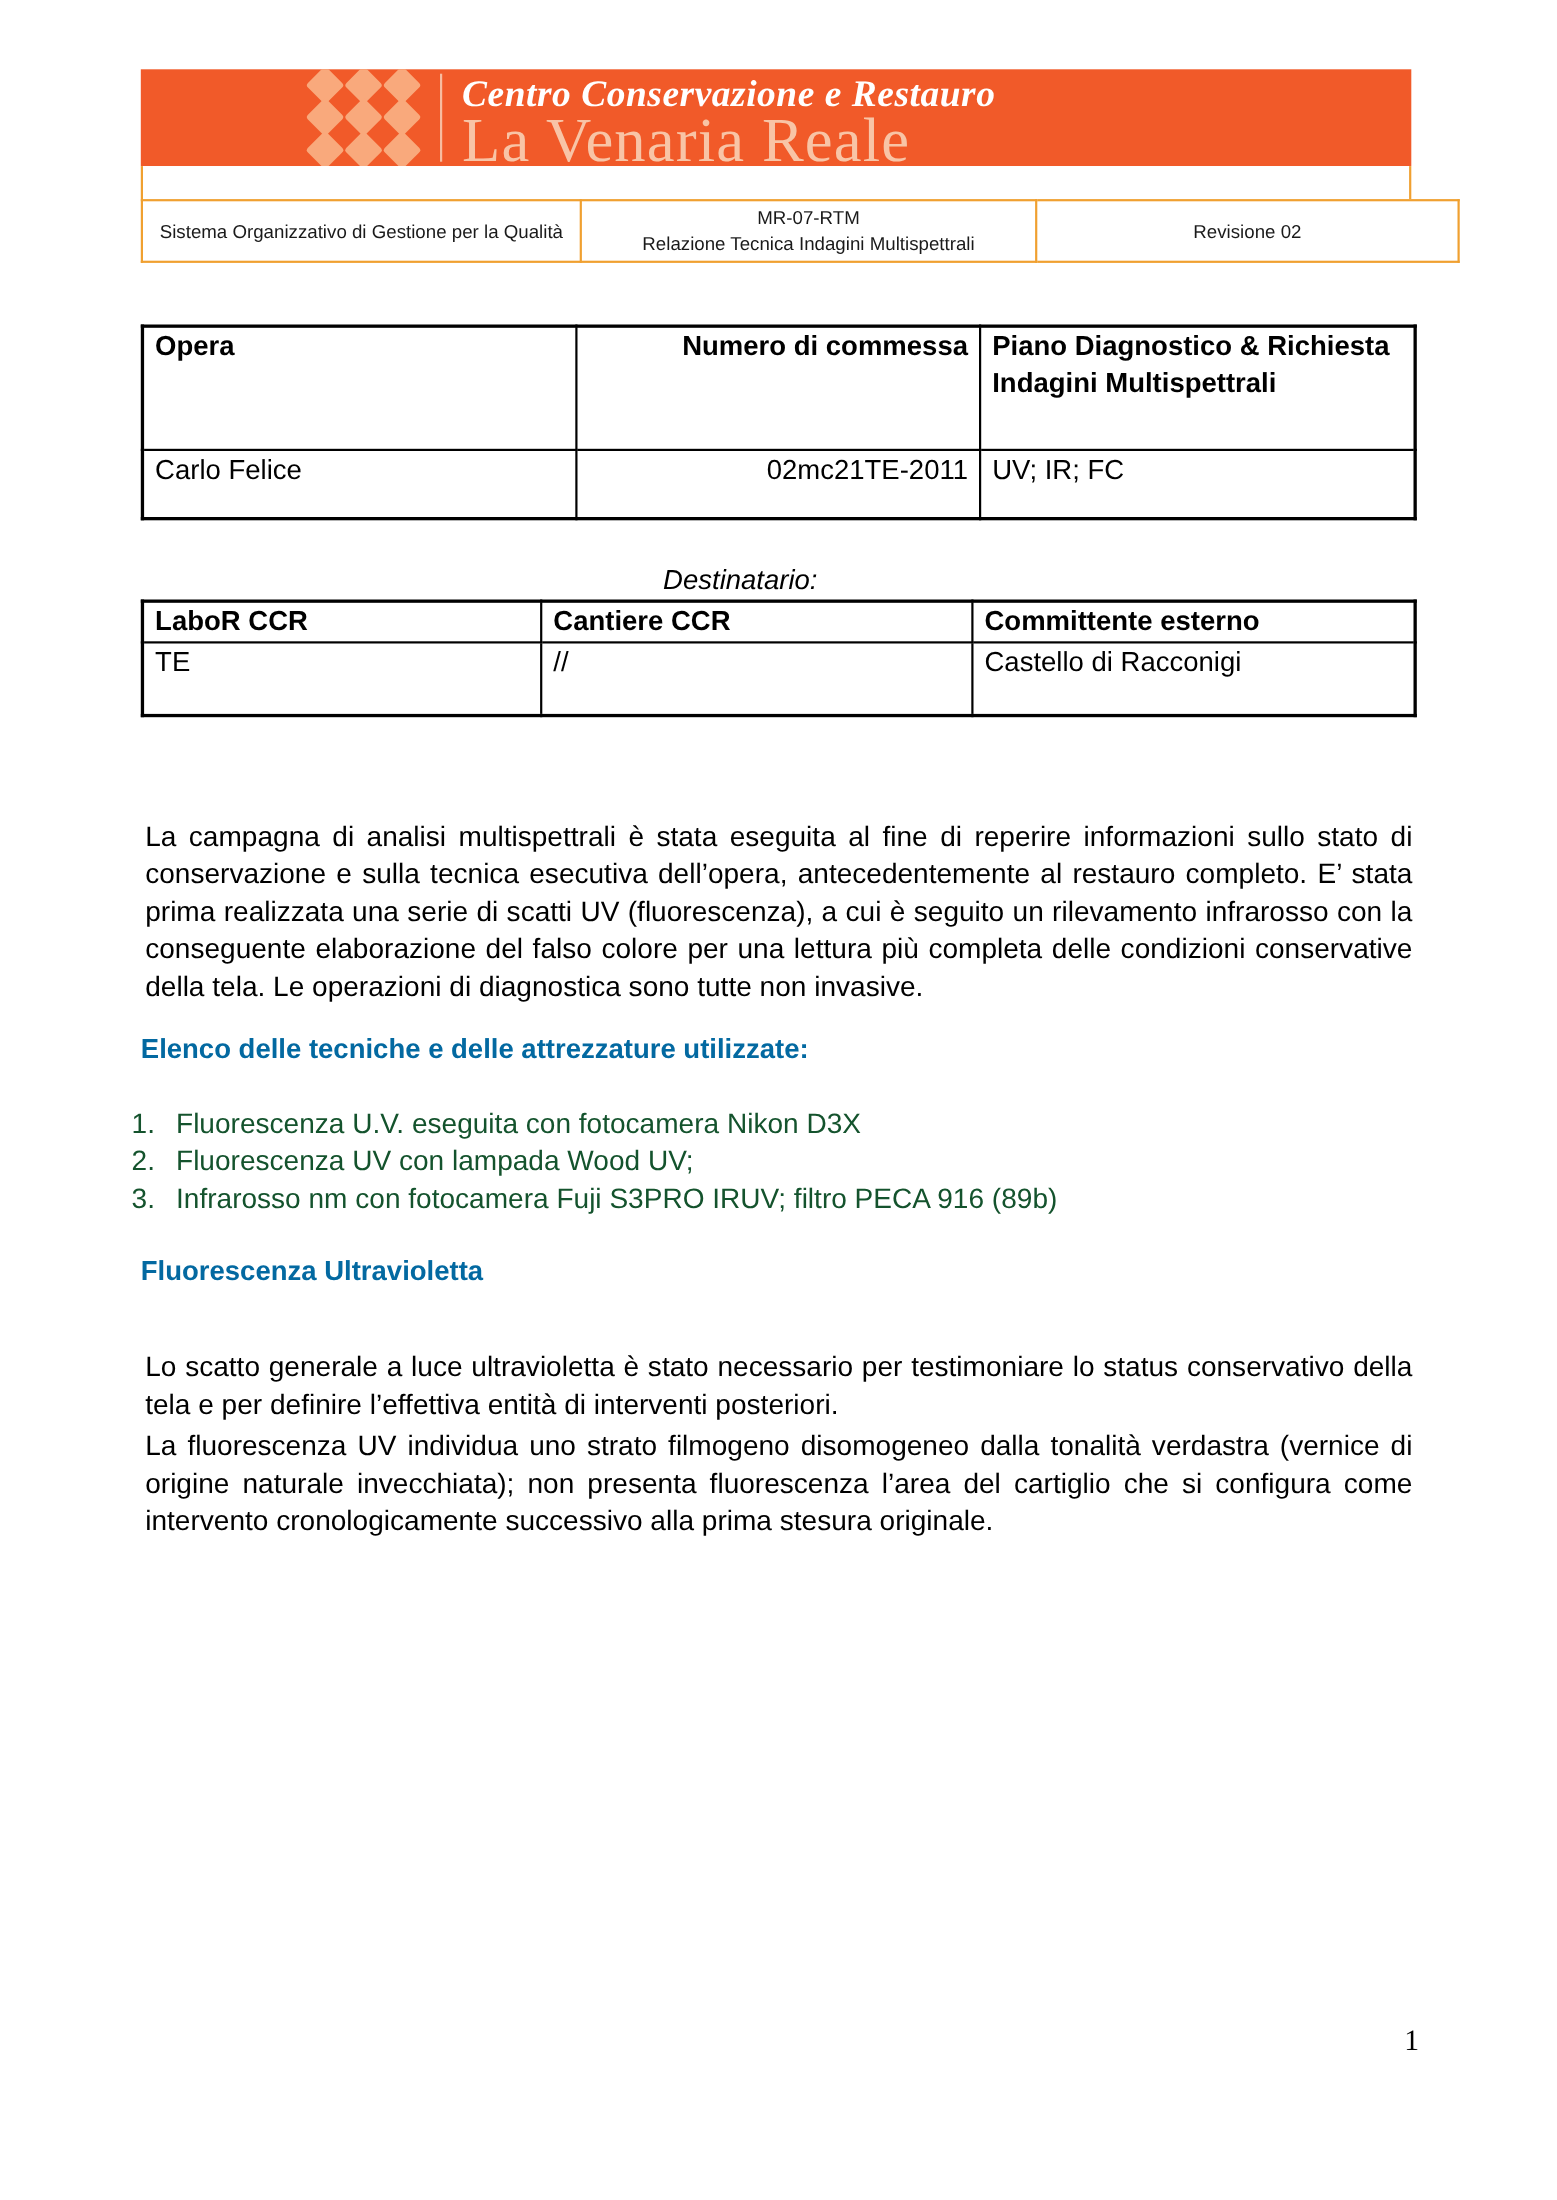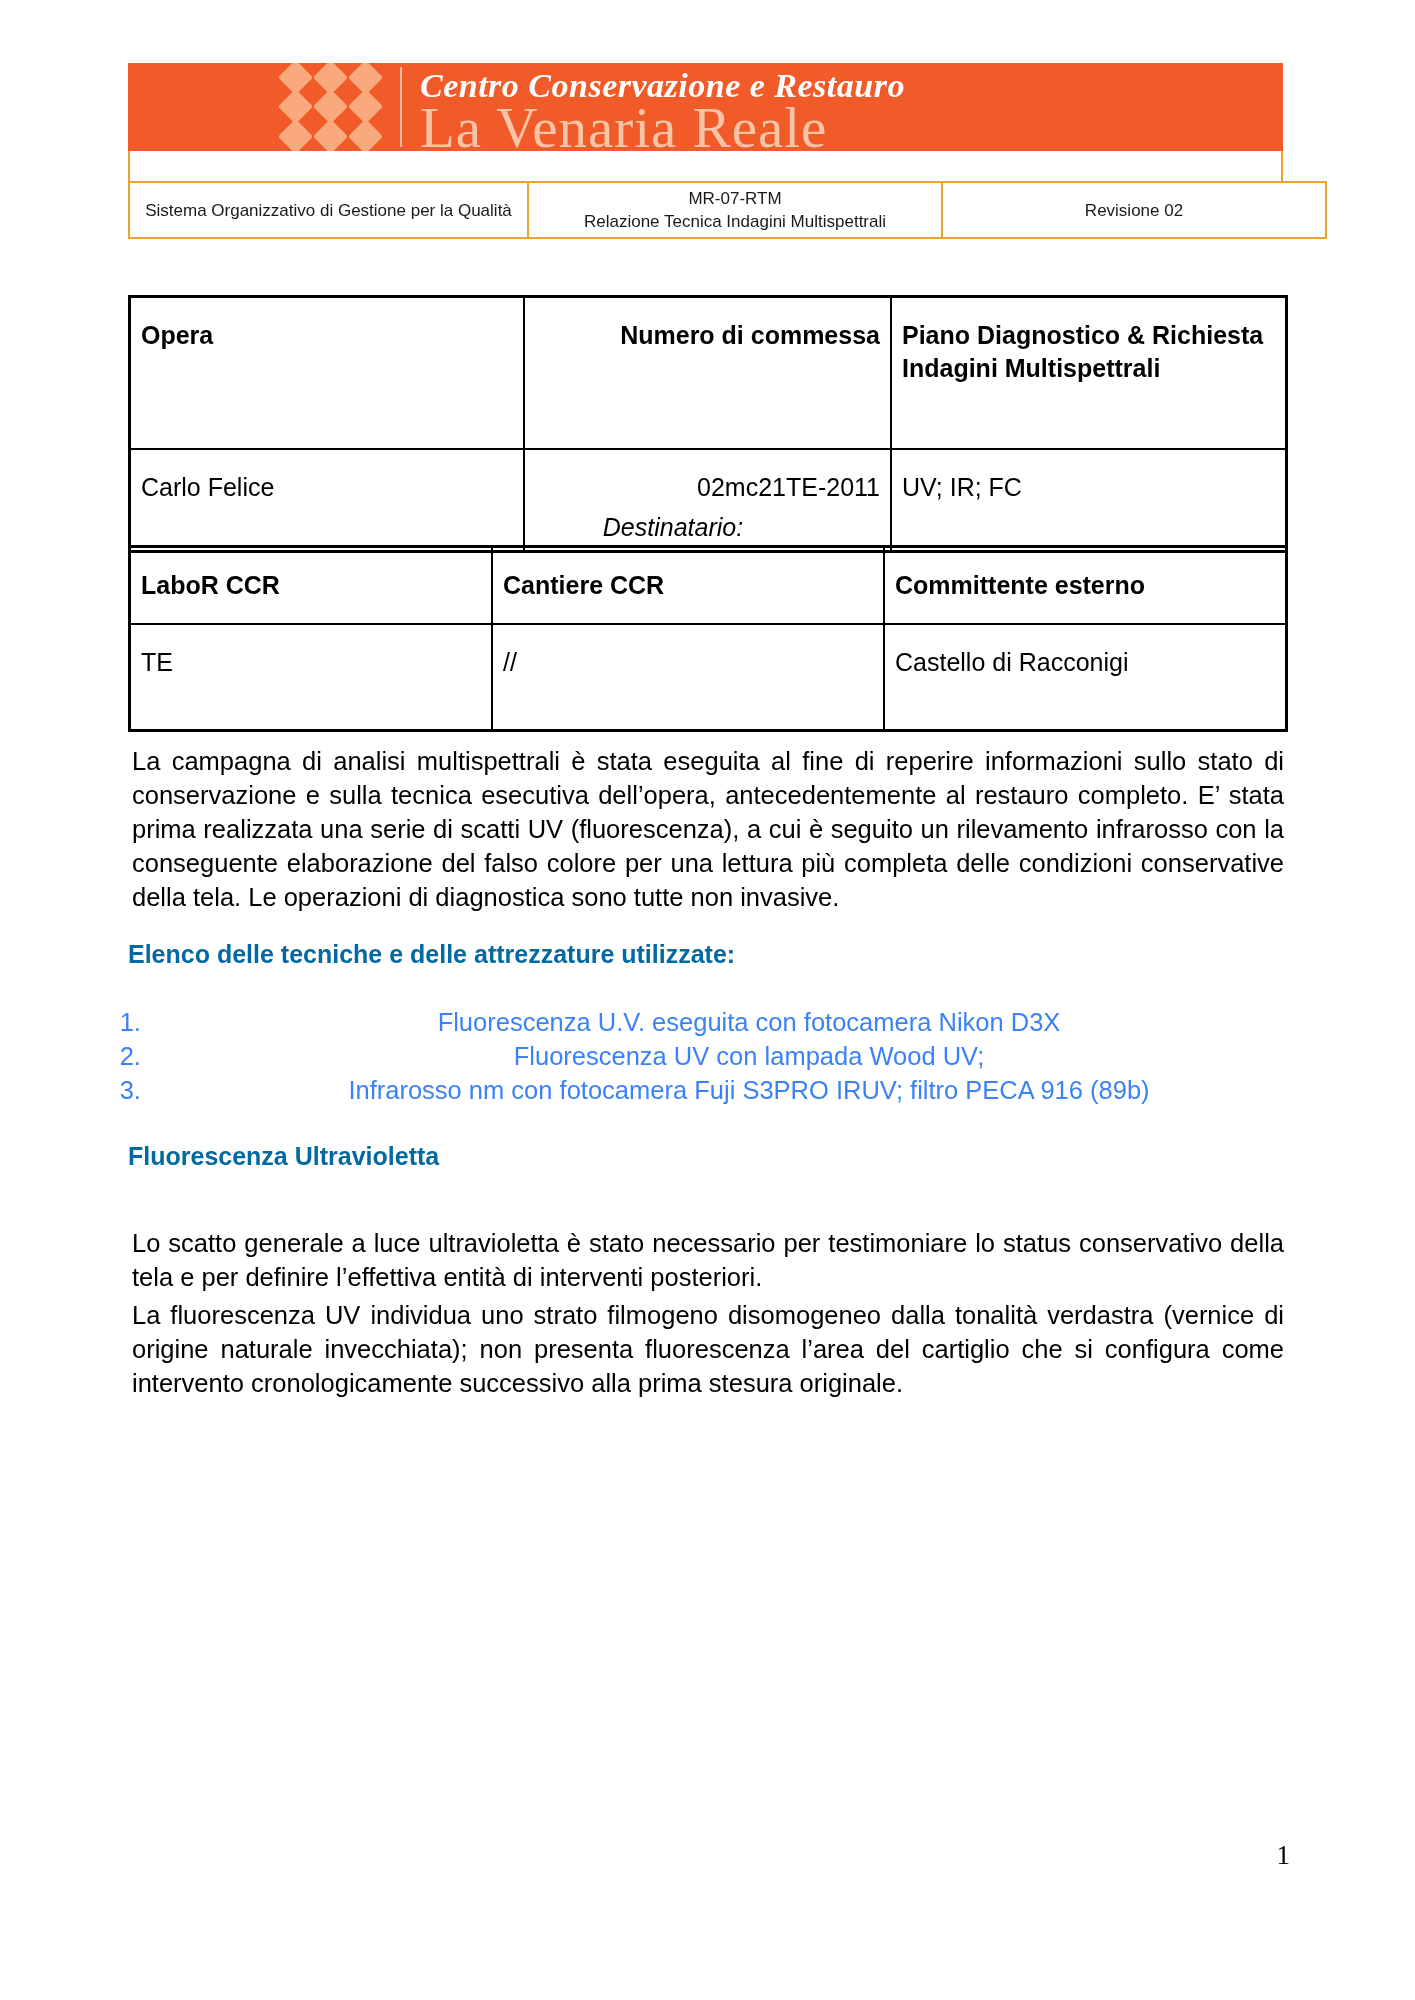--- a/index.html
+++ b/index.html
@@ -120,21 +120,21 @@
   
   table.data-table {
     position: absolute;
     border-collapse: collapse;
     table-layout: fixed;
     border: 3px solid #000000;
   }
   table.data-table td {
     border: 2px solid #000000;
     vertical-align: top;
-    padding: 21px 10px;
+    padding: 1px 10px;
     font-size: 25px;
     line-height: 33px;
     color: #000000;
   }
   table.data-table td.head {
     font-weight: bold;
   }
 
   #table-opera { left: 128px; top: 295px; width: 1090px; }
   #table-opera .c1 { width: 372px; }
@@ -186,22 +186,21 @@
   .tech-list {
     position: absolute;
     left: 96px;
     top: 1005px;
     width: 1190px;
     margin: 0;
     padding: 0 0 0 52px;
     font-size: 25.5px;
     line-height: 34px;
     list-style-position: outside;
-    color: #3b82f6;
-    text-align: center;
+    color: #14532d;
   }
   .tech-list li { padding-left: 12px; }
   #heading-fluor { top: 1140px; }
   #para-fluor-1 { top: 1200px; }
   #para-fluor-2 { top: 1272px; }
   #para-fluor-3 { top: 1408px; }
 
   
   .page-number {
     position: absolute;

